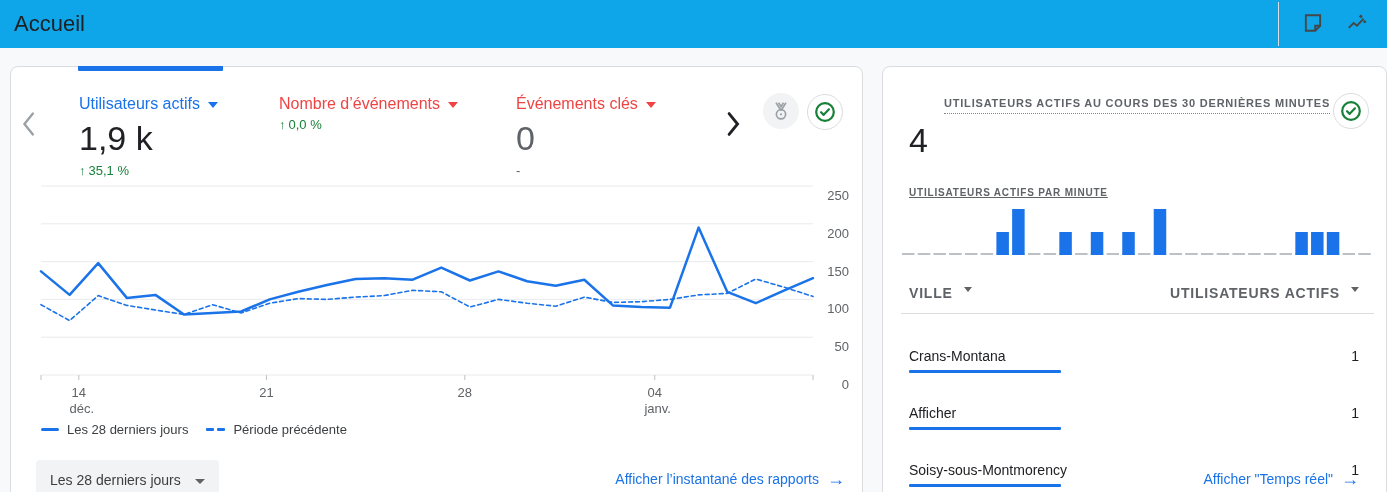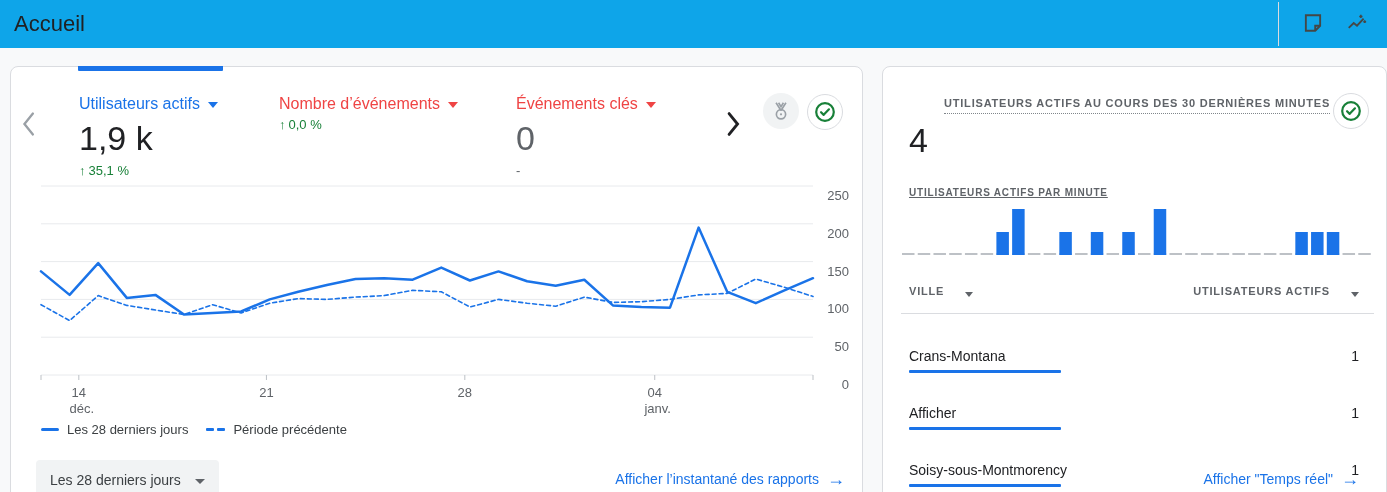--- a/index.html
+++ b/index.html
@@ -74,22 +74,22 @@
   .rt-title { position:absolute; left:26px; top:30px; font-size:11px; font-weight:700;
               letter-spacing:.8px; color:#5f6368; border-bottom:1px dotted #80868b;
               padding-bottom:4px; width:max-content; cursor:default;margin-left:35px; }
   .rt-value { position:absolute; left:26px; top:54px; font-size:34px; color:#202124; }
   .rt-minute-label { position:absolute; left:26px; top:120px; font-size:10px; font-weight:700;
                      letter-spacing:.8px; color:#5f6368;text-decoration:underline; }
   .rt-minute-chart { position:absolute; left:18px; top:140px; }
 
   .rt-table-head { position:absolute; left:26px; right:27px; top:218px; display:flex;
                    justify-content:space-between; align-items:center; }
-  .rt-th { font-size:11px; font-weight:700; letter-spacing:.8px; color:#5f6368; display:flex;
-           align-items:flex-end; gap:21px; cursor:pointer; }
+  .rt-th { font-size:14px; font-weight:700; letter-spacing:.8px; color:#5f6368; display:flex;
+           align-items:flex-start; gap:11px; cursor:pointer; }
   .rt-th .caret { border-left-width:4px; border-right-width:4px; border-top-width:5px; color:#5f6368; }
   .rt-divider { position:absolute; left:18px; right:12px; top:246px; height:1px; background:#dadce0; }
   .rt-rows { position:absolute; left:26px; right:27px; top:250px; }
   .rt-row { position:relative; height:31px;margin-top:26px; }
   .rt-city { position:absolute; left:0; top:5px; font-size:14px; color:#202124; }
   .rt-val { position:absolute; right:0; top:5px; font-size:14px; color:#202124; }
   .rt-bar { position:absolute; left:0; bottom:1px; height:3px; background:#1a73e8; border-radius:1px; }
 </style>
 </head>
 <body>

